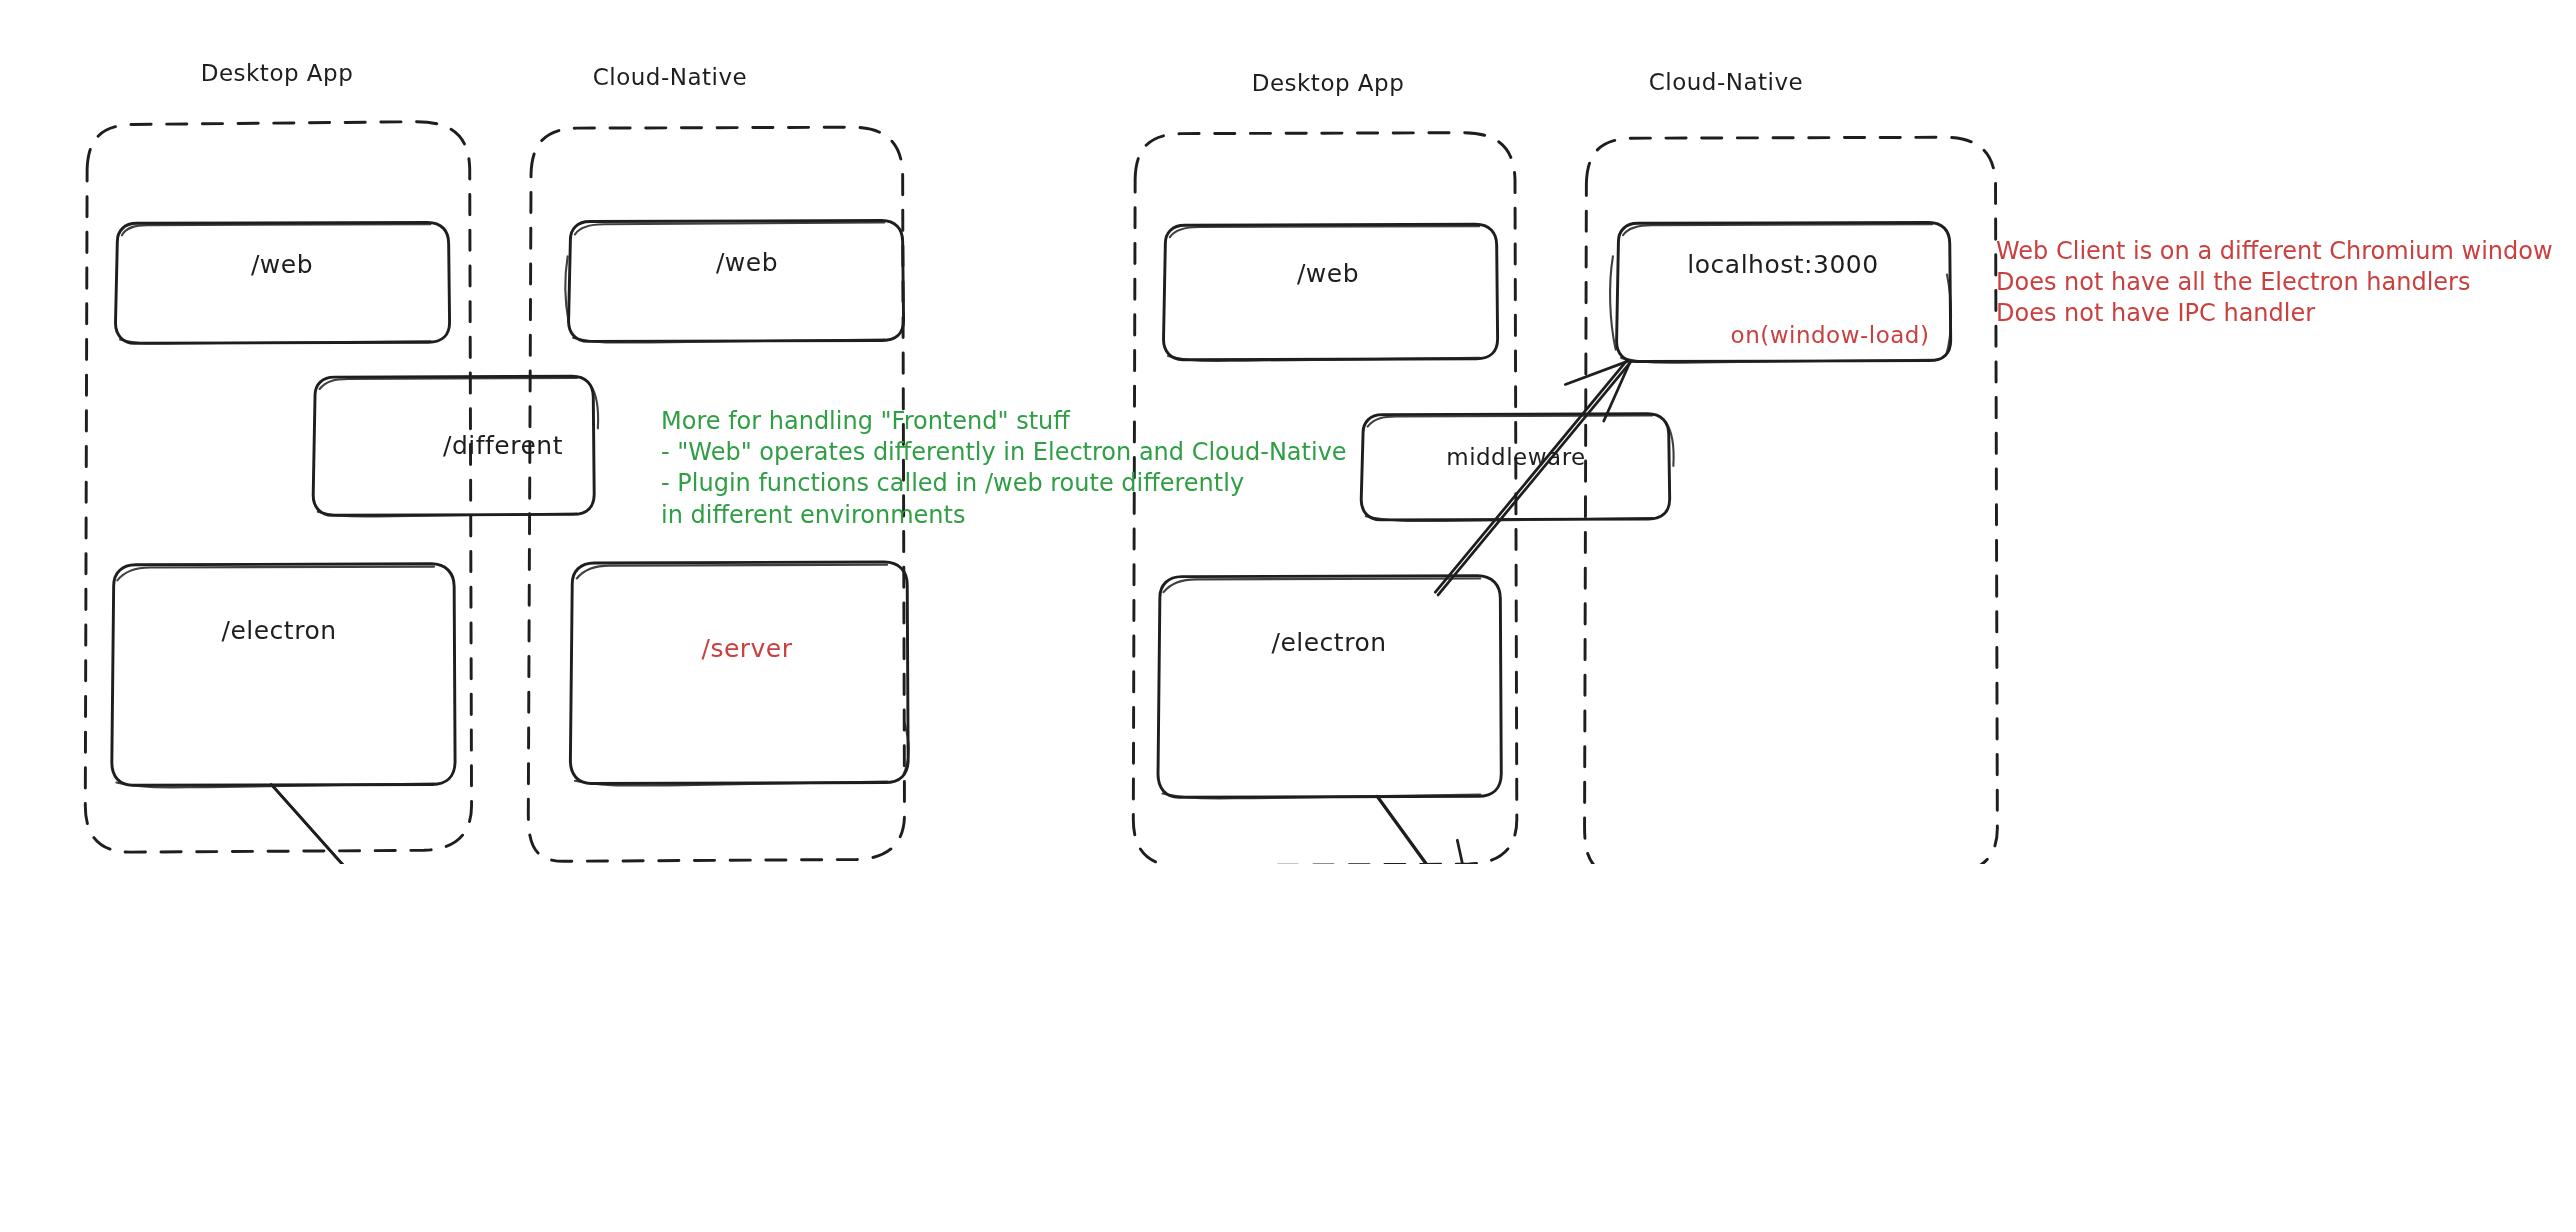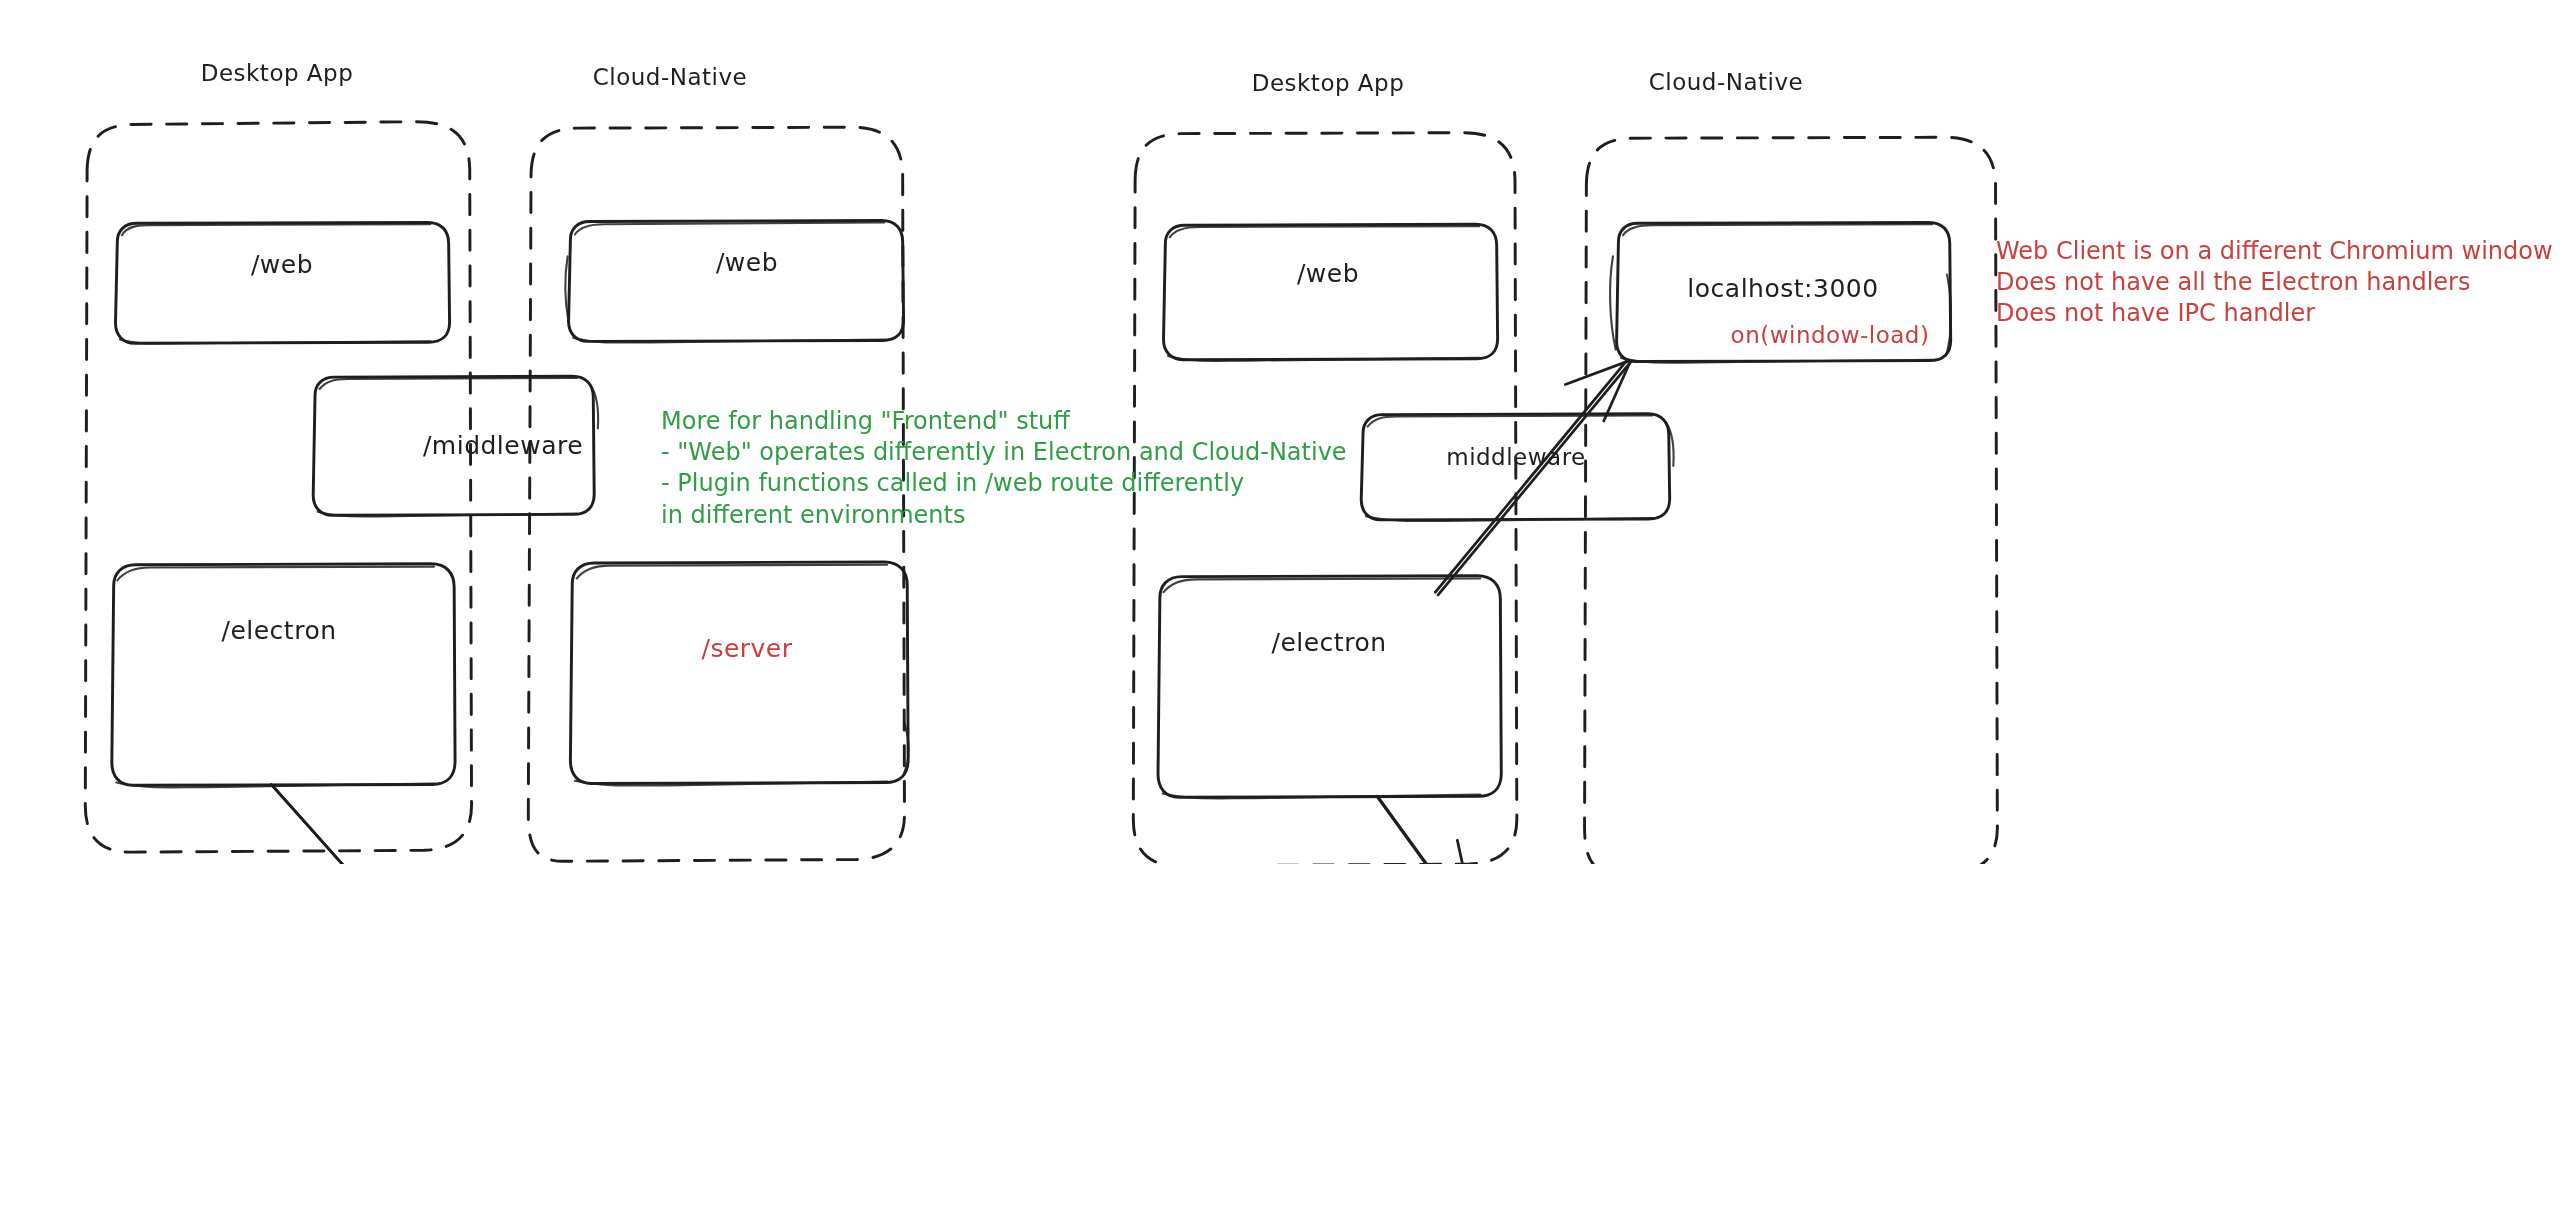--- a/index.html
+++ b/index.html
@@ -195,40 +195,40 @@
   </svg>
 
   <div class="lbl group-title" style="left:277px; top:60px;">Desktop App</div>
 
   <div class="lbl group-title" style="left:670px; top:64px;">Cloud-Native</div>
 
   <div class="lbl node-label" style="left:282px; top:250px;">/web</div>
 
   <div class="lbl node-label" style="left:747px; top:248px;">/web</div>
 
-  <div class="lbl node-label" style="left:503px; top:431px;">/middleware</div>
+  <div class="lbl node-label" style="left:503px; top:431px;">/different</div>
 
   <div class="lbl node-label" style="left:279px; top:616px;">/electron</div>
 
   <div class="lbl node-label red-text" style="left:747px; top:614px;">/server</div>
 
   <div class="lbl node-label" style="left:501px; top:983px;">/plugins</div>
 
   <div class="note green" style="left:661px; top:406px;">More for handling "Frontend" stuff
 - "Web" operates differently in Electron and Cloud-Native
 - Plugin functions called in /web route differently
 in different environments</div>
 
   <div class="lbl group-title" style="left:1328px; top:70px;">Desktop App</div>
 
   <div class="lbl group-title" style="left:1726px; top:69px;">Cloud-Native</div>
 
   <div class="lbl node-label" style="left:1328px; top:259px;">/web</div>
 
-  <div class="lbl node-label" style="left:1783px; top:250px;margin-top:24px;">localhost:3000</div>
+  <div class="lbl node-label" style="left:1783px; top:250px;">localhost:3000</div>
 
   <div class="lbl node-label small red-text" style="left:1830px; top:302px;">on(window-load)</div>
 
   <div class="lbl node-label small" style="left:1516px; top:444px;">middleware</div>
 
   <div class="lbl node-label" style="left:1329px; top:628px;">/electron</div>
 
   <div class="lbl node-label" style="left:1543px; top:989px;">Desktop</div>
 
   <div class="note red" style="left:1996px; top:236px;">Web Client is on a different Chromium window

